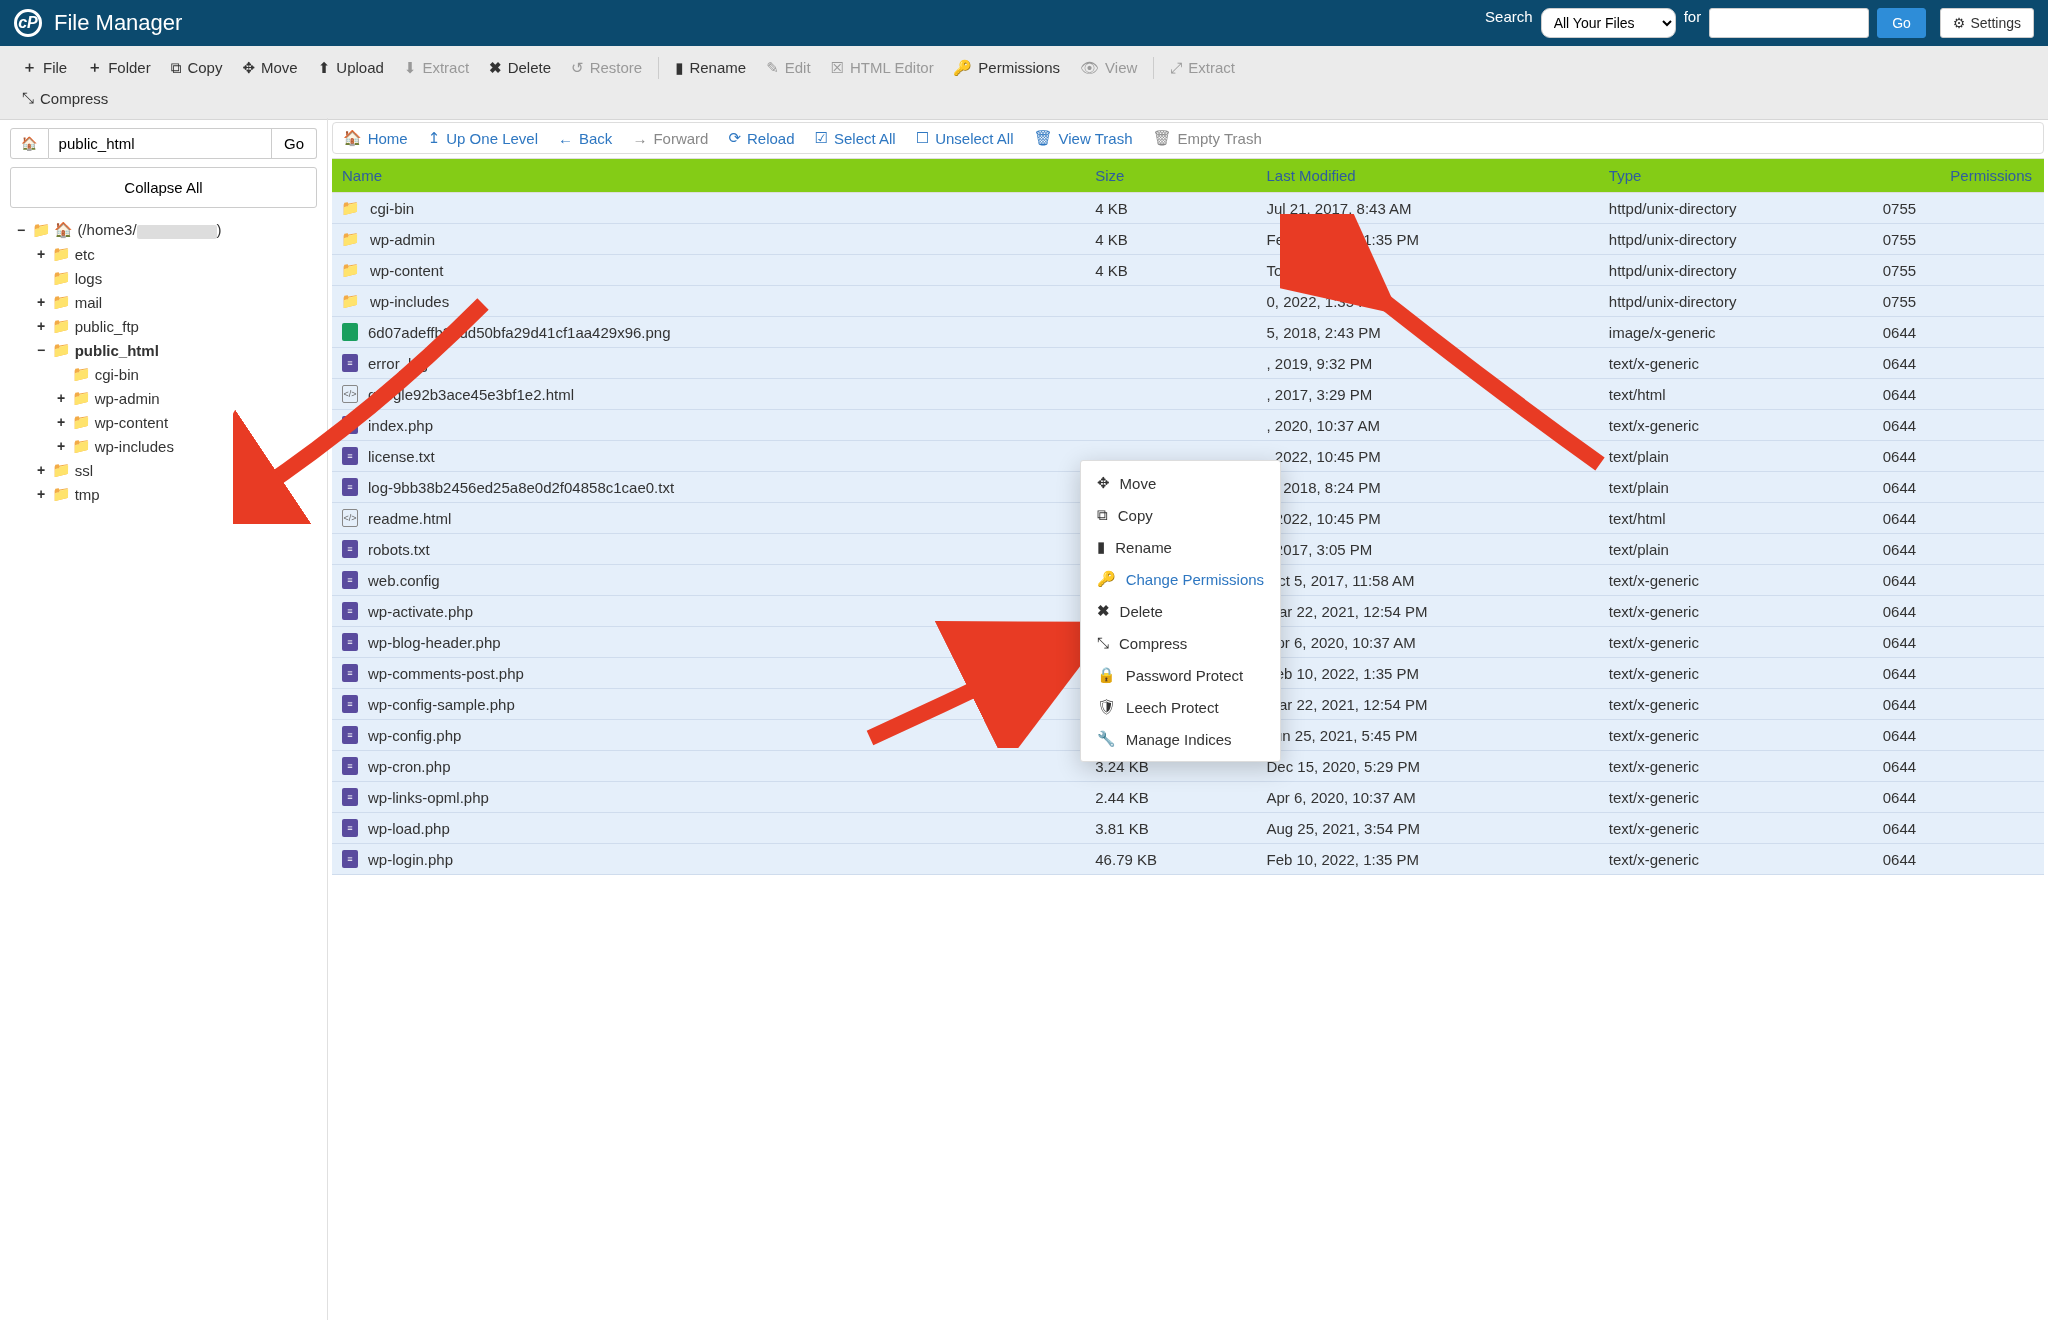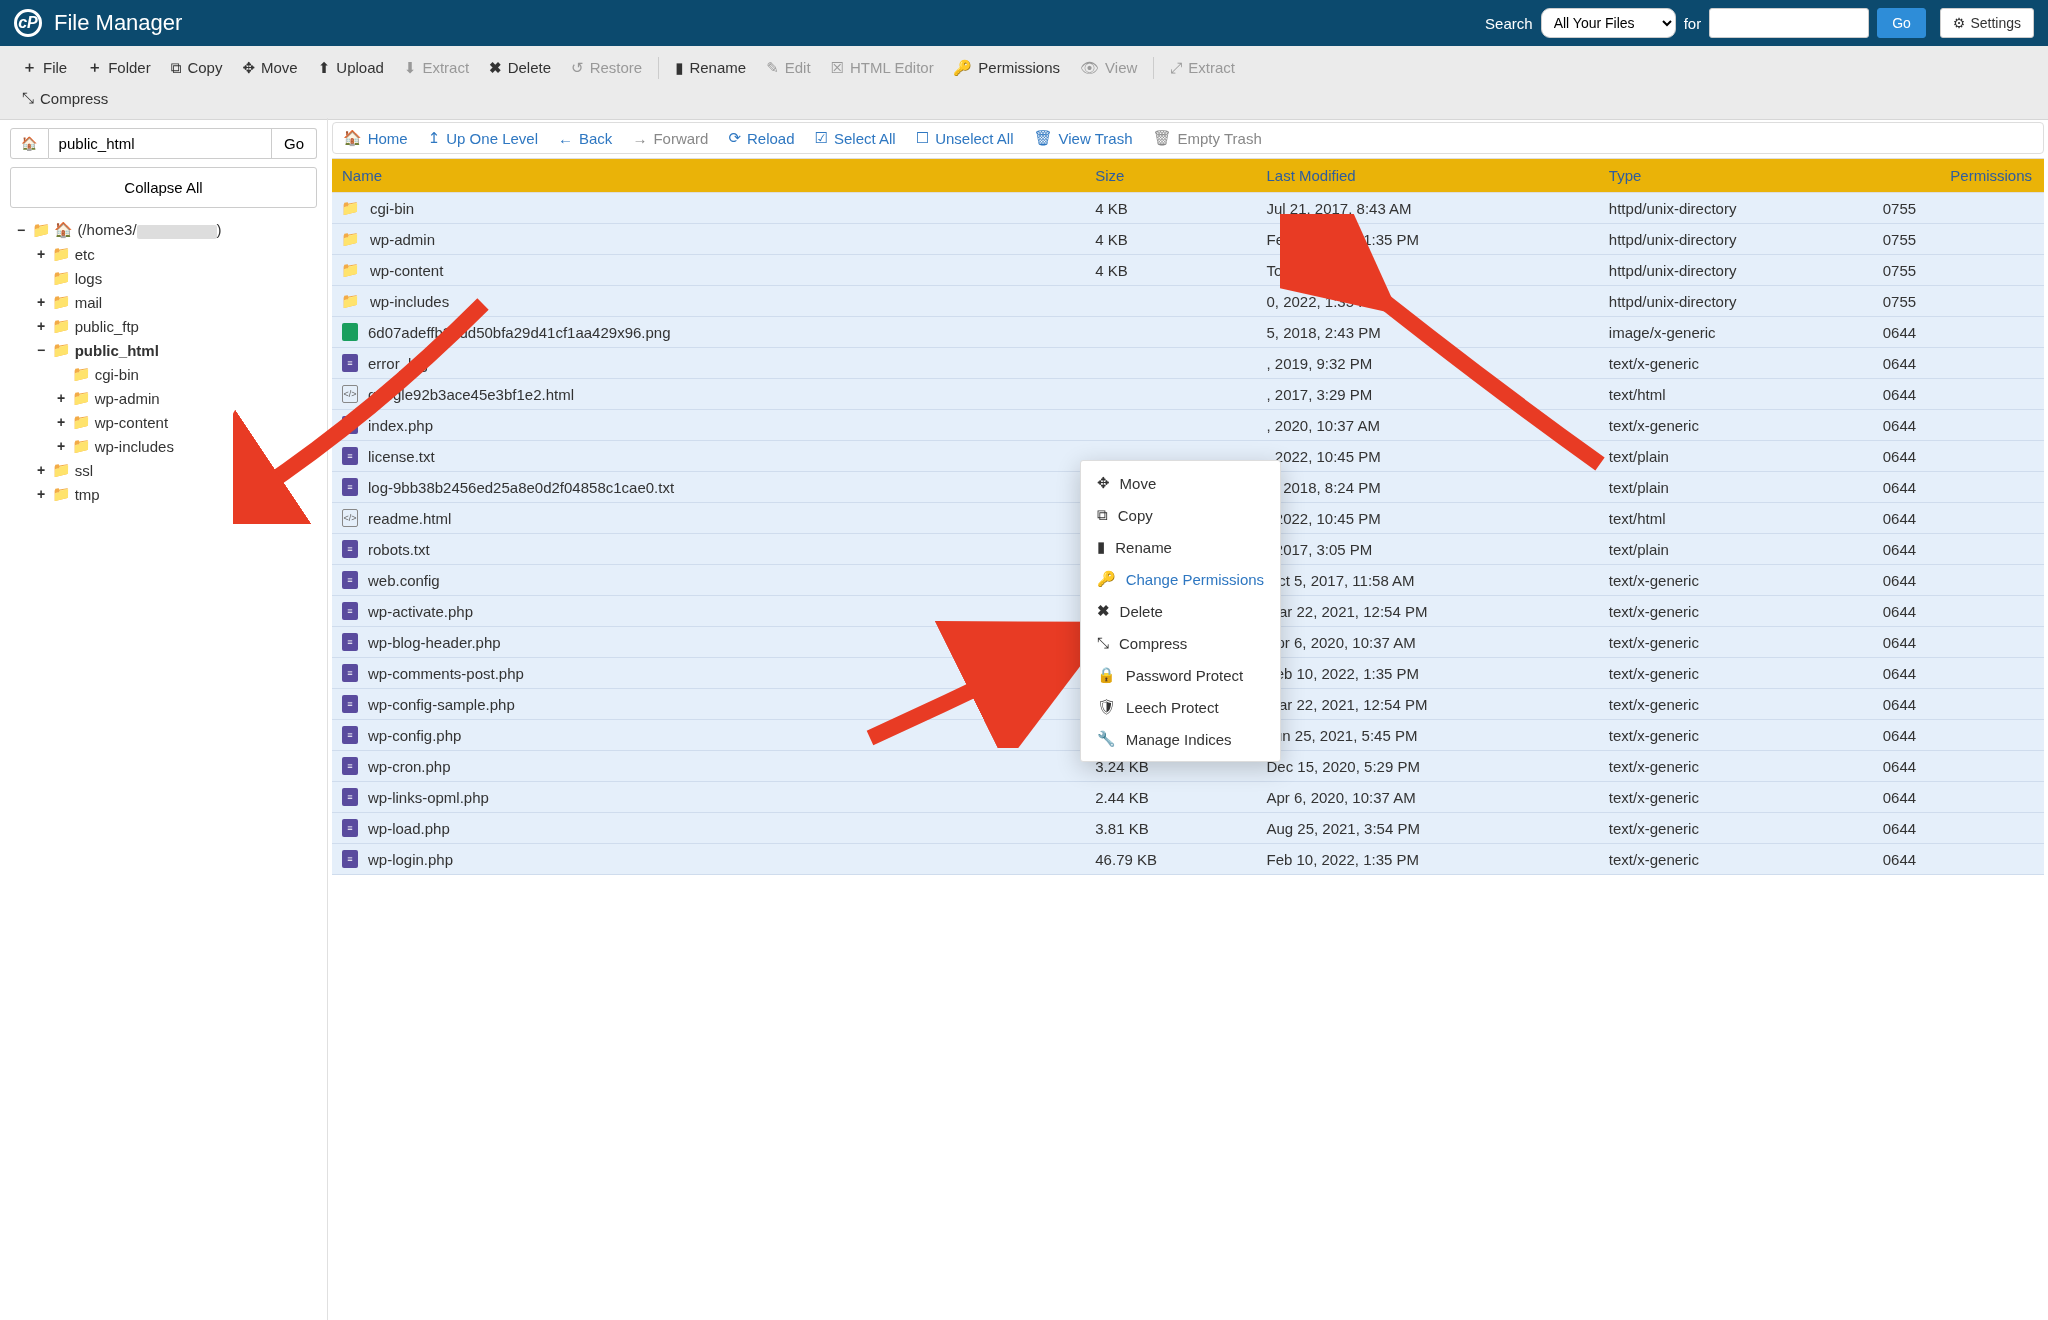--- a/index.html
+++ b/index.html
@@ -1,21 +1,21 @@
 <!DOCTYPE html>
 <html><head>
 <meta charset="utf-8">
 <style>
 *{box-sizing:border-box;margin:0;padding:0;font-family:-apple-system,BlinkMacSystemFont,"Segoe UI",Helvetica,Arial,sans-serif}
 body{font-size:14px;color:#333;background:#fff}
 .header{background:#0c4a6e;color:#fff;display:flex;align-items:center;padding:8px 14px;height:46px}
 .logo-icon{width:28px;height:28px;border:3px solid #fff;border-radius:50%;display:flex;align-items:center;justify-content:center;font-weight:bold;font-style:italic;font-size:16px;margin-right:12px}
 .app-title{font-size:22px;font-weight:500}
 .header-spacer{flex:1}
-.search-group{display:flex;align-items:center;gap:8px}
+.search-group{display:flex;align-items:flex-start;gap:8px}
 .search-group label{font-size:15px}
 .search-select{background:#fff;border:1px solid #ccc;border-radius:9px;padding:5px 8px;font-size:14px;min-width:135px;height:30px}
 .search-input{background:#fff;border:1px solid #ccc;border-radius:3px;padding:5px 8px;font-size:14px;width:160px;height:30px}
 .go-btn{background:#2e8dd8;color:#fff;border:1px solid #2e8dd8;border-radius:3px;padding:5px 14px;font-size:14px;cursor:pointer;height:30px}
 .settings-btn{background:#fff;color:#333;border:1px solid #ccc;border-radius:3px;padding:5px 12px;font-size:14px;cursor:pointer;margin-left:14px;height:30px;display:flex;align-items:center;gap:5px}
 .toolbar{background:#ebebeb;border-bottom:1px solid #d6d6d6;padding:6px 12px;display:flex;flex-wrap:wrap;align-items:center;gap:0}
 .tb-item{display:inline-flex;align-items:center;gap:6px;padding:6px 10px;font-size:15px;color:#333;cursor:pointer;border-radius:3px}
 .tb-item.disabled{color:#999;cursor:default}
 .tb-sep{width:1px;height:22px;background:#ccc;margin:0 6px}
 .main-layout{display:flex;position:absolute;top:118px;bottom:0;left:0;right:0}
@@ -33,21 +33,21 @@
 .tree .node-label{cursor:pointer}
 .tree ul{padding-left:20px}
 .bold{font-weight:bold}
 .redact{background:#ddd;display:inline-block;width:80px;height:14px;vertical-align:middle;border-radius:2px}
 .content{flex:1;display:flex;flex-direction:column;overflow:hidden}
 .content-toolbar{border:1px solid #ddd;border-radius:4px;margin:4px;padding:6px 10px;display:flex;align-items:center;gap:20px;font-size:15px}
 .ct-item{display:inline-flex;align-items:center;gap:6px;color:#2e77c1;cursor:pointer}
 .ct-item.muted{color:#888;cursor:default}
 .table-wrap{flex:1;overflow:auto;border-top:1px solid #ddd;margin:0 4px}
 .ft{width:100%;border-collapse:collapse;font-size:15px}
-.ft thead th{background:#eab308;color:#2e5d9e;font-weight:500;text-align:left;padding:8px 10px;border-bottom:1px solid #ddd;position:sticky;top:0}
+.ft thead th{background:#84cc16;color:#2e5d9e;font-weight:500;text-align:left;padding:8px 10px;border-bottom:1px solid #ddd;position:sticky;top:0}
 .ft tbody tr{background:#e5effa}
 .ft tbody td{padding:6px 10px;border-bottom:1px solid #cfdced}
 .ft .name-cell{display:flex;align-items:center;gap:10px}
 .file-ico{width:18px;height:18px;display:inline-flex;align-items:center;justify-content:center;font-size:15px;flex-shrink:0}
 .ico-folder{color:#eca62a}
 .ico-doc{background:#5a4b9e;color:#fff;border-radius:2px;font-size:9px;width:16px;height:18px;display:flex;align-items:center;justify-content:center}
 .ico-img{background:#1a9e5e;color:#fff;border-radius:2px;font-size:9px;width:16px;height:18px}
 .ico-html{border:1px solid #888;color:#666;border-radius:2px;font-size:9px;width:16px;height:18px;display:flex;align-items:center;justify-content:center}
 .context-menu{position:absolute;background:#fff;border:1px solid #ddd;box-shadow:0 6px 24px rgba(0,0,0,0.2);border-radius:3px;padding:6px 0;min-width:190px;z-index:100}
 .cm-item{padding:7px 16px;display:flex;align-items:center;gap:10px;font-size:15px;cursor:pointer}

